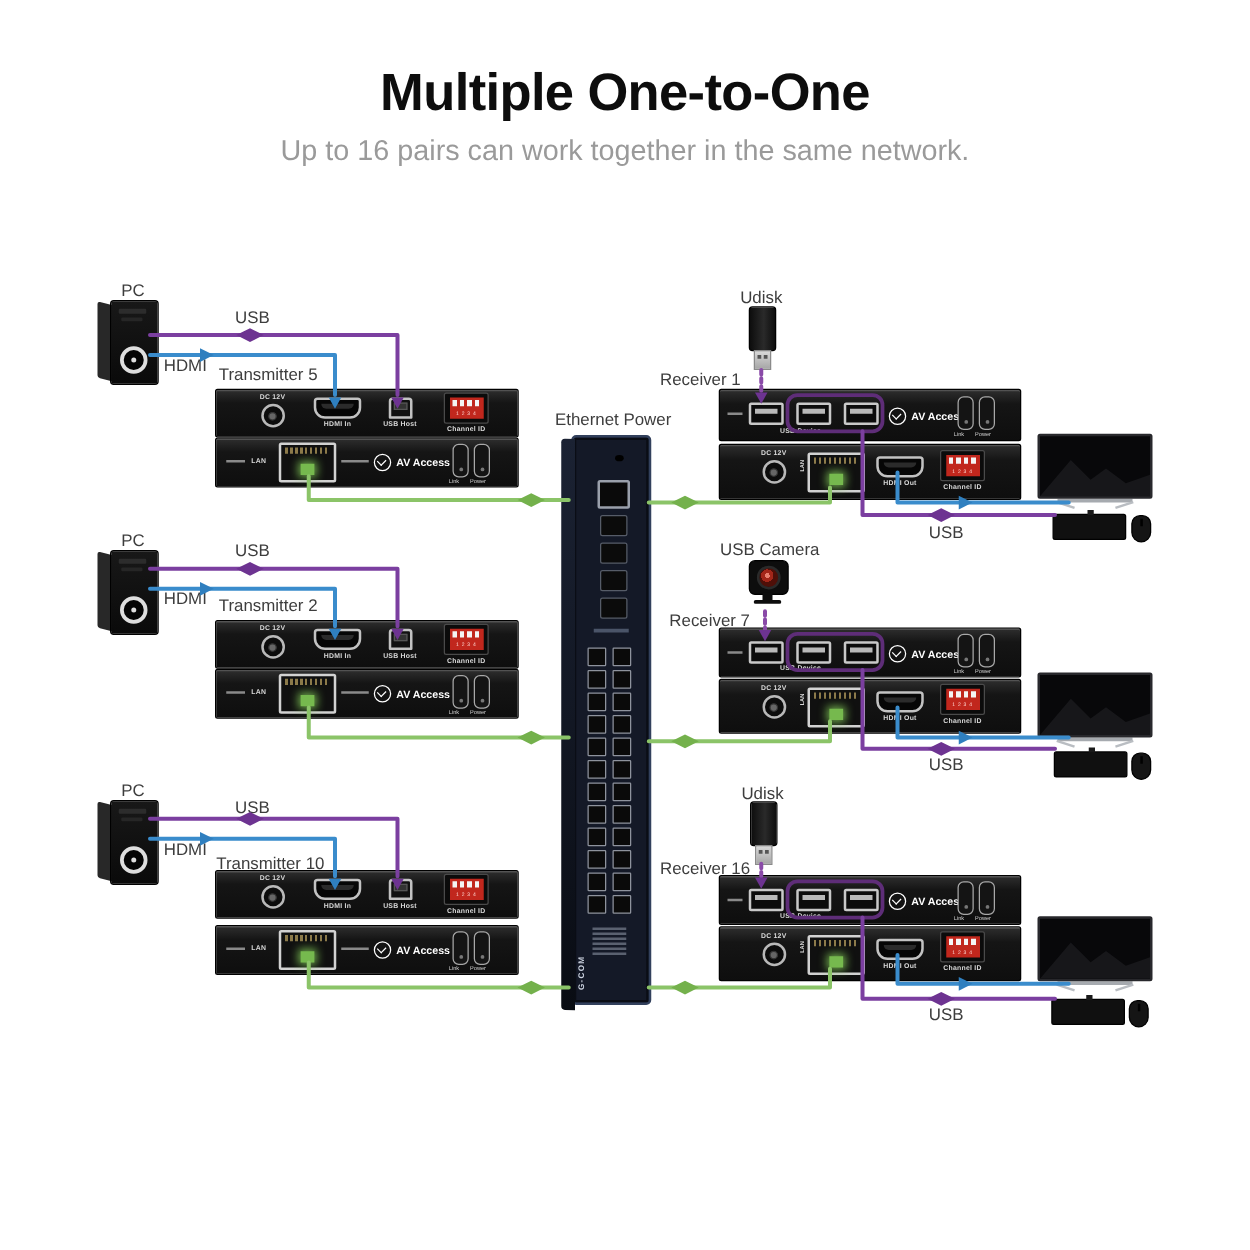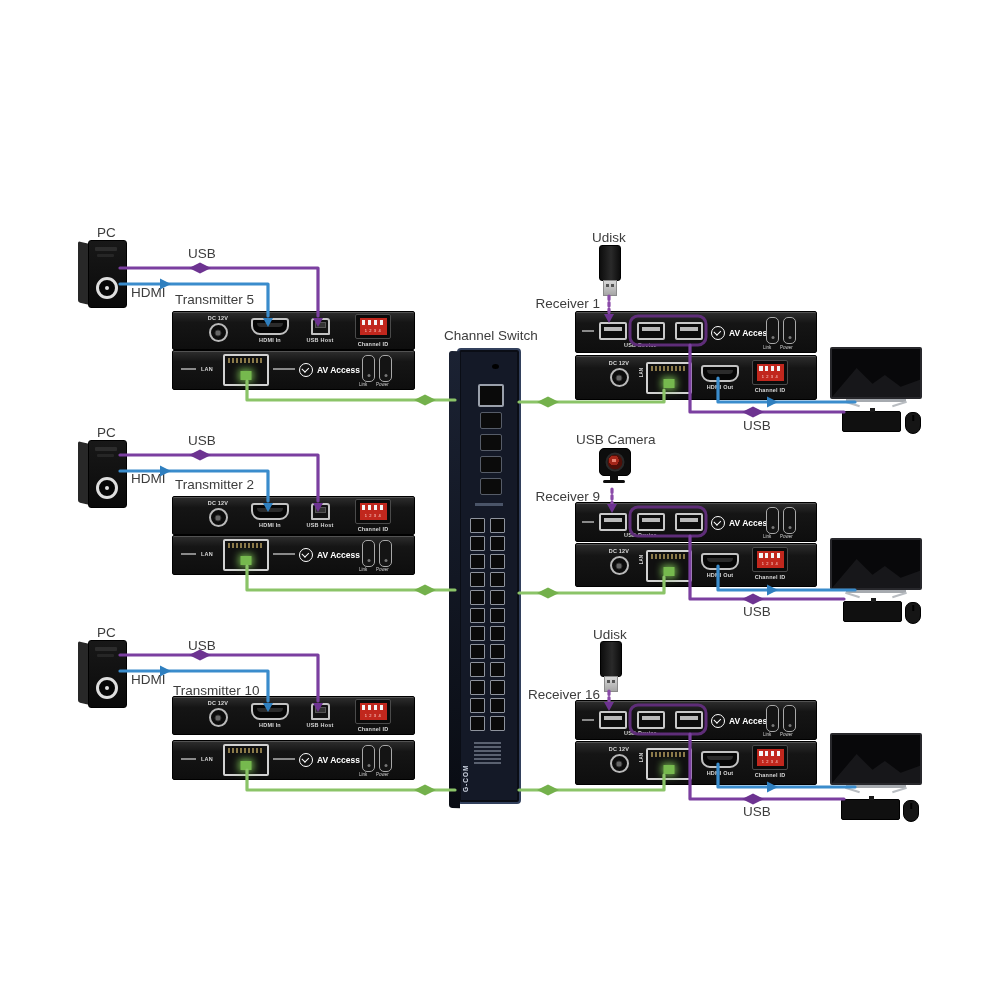--- a/index.html
+++ b/index.html
@@ -106,20 +106,22 @@
             font-size:6.5px;font-weight:bold;color:#ccd3e0;letter-spacing:1px;}
 
   .wires{position:absolute;left:0;top:0;z-index:40;}
   .wire{fill:none;stroke-width:3.2px;stroke-linejoin:round;stroke-linecap:round;}
 </style>
 </head>
 <body>
 
 <div class="canvas">
 
+  <div class="title">Multiple One-to-One</div>
+  <div class="subtitle">Up to 16 pairs can work together in the same network.</div>
 
   <svg class="wires" width="1000" height="1000" viewBox="0 0 1000 1000">
 
     <g>
       <path class="wire" stroke="#7b3fa0" d="M120,268 H318 V316"></path>
       <path fill="#6d3391" d="M189,268 l11,-5.5 v11 z M211,268 l-11,-5.5 v11 z M318,327 l-5,-9 h10 z"></path>
     </g>
     <g>
       <path class="wire" stroke="#3a8ccc" d="M120,284 H268 V316"></path>
       <path fill="#2f7fbf" d="M171,284 l-11,-5.5 v11 z M268,327 l-5,-9 h10 z"></path>
@@ -343,21 +345,21 @@
     <span class="avlogo" style="left:126px;top:12px">
       <span class="avc"></span>
       <span class="avtext">AV Access</span>
     </span>
     <span class="slot" style="left:189px;top:4px"></span>
     <span class="slot" style="left:206px;top:4px"></span>
     <span class="tinylab" style="left:186px;top:31px">Link</span>
     <span class="tinylab" style="left:203px;top:31px">Power</span>
   </div>
 
-  <div class="lbl" style="left:444px;top:328px;width:92px;text-align:center">Channel Switch</div>
+  <div class="lbl" style="left:444px;top:328px;width:92px;text-align:center">Ethernet Power</div>
   <div class="eswitch">
     <span class="sw-hole"></span>
     <span class="sw-port1"></span>
     <span class="sw-sfp" style="top:62px"></span>
     <span class="sw-sfp" style="top:84px"></span>
     <span class="sw-sfp" style="top:106px"></span>
     <span class="sw-sfp" style="top:128px"></span>
     <span class="sw-line"></span>
     <div class="sw-grid">
       <i></i>
@@ -392,21 +394,21 @@
         <i></i>
         <i></i>
         <i></i>
     </div>
     <span class="sw-brand">G-COM</span>
   </div>
 
   <div class="lbl" style="left:584px;top:230px;width:50px;text-align:center">Udisk</div>
   <div class="udisk" style="left:599px;top:245px"></div>
   <div class="uconn" style="left:603px;top:280px"></div>
-  <div class="lbl" style="left:528px;top:296px;width:72px;text-align:right">Receiver 1</div>
+  <div class="lbl" style="left:528px;top:296px;width:72px;">Receiver 1</div>
   <div class="panel" style="left:575px;top:311px;width:240px;height:40px">
     <i class="dashline" style="left:6px;top:18px;width:12px"></i>
     <span class="usba" style="left:23px;top:10px"></span>
     <span class="usba" style="left:61px;top:10px"></span>
     <span class="usba" style="left:99px;top:10px"></span>
     <span class="plabel" style="position:absolute;left:48px;top:30px">USB Device</span>
     <span class="avlogo" style="left:135px;top:14px">
       <span class="avc"></span>
       <span class="avtext">AV Access</span>
     </span>
@@ -435,21 +437,21 @@
       <span class="plabel">Channel ID</span>
     </div>
   </div>
 
   <div class="lbl" style="left:576px;top:432px;width:78px;text-align:left">USB Camera</div>
   <div class="cam" style="left:599px;top:448px">
     <i class="cam-lens"></i>
   </div>
   <div class="cam-stand" style="left:610px;top:474px"></div>
   <div class="cam-base" style="left:603px;top:480px"></div>
-  <div class="lbl" style="left:528px;top:489px;width:72px;text-align:right">Receiver 9</div>
+  <div class="lbl" style="left:528px;top:489px;width:72px;text-align:right">Receiver 7</div>
   <div class="panel" style="left:575px;top:502px;width:240px;height:38px">
     <i class="dashline" style="left:6px;top:18px;width:12px"></i>
     <span class="usba" style="left:23px;top:10px"></span>
     <span class="usba" style="left:61px;top:10px"></span>
     <span class="usba" style="left:99px;top:10px"></span>
     <span class="plabel" style="position:absolute;left:48px;top:29px">USB Device</span>
     <span class="avlogo" style="left:135px;top:13px">
       <span class="avc"></span>
       <span class="avtext">AV Access</span>
     </span>

